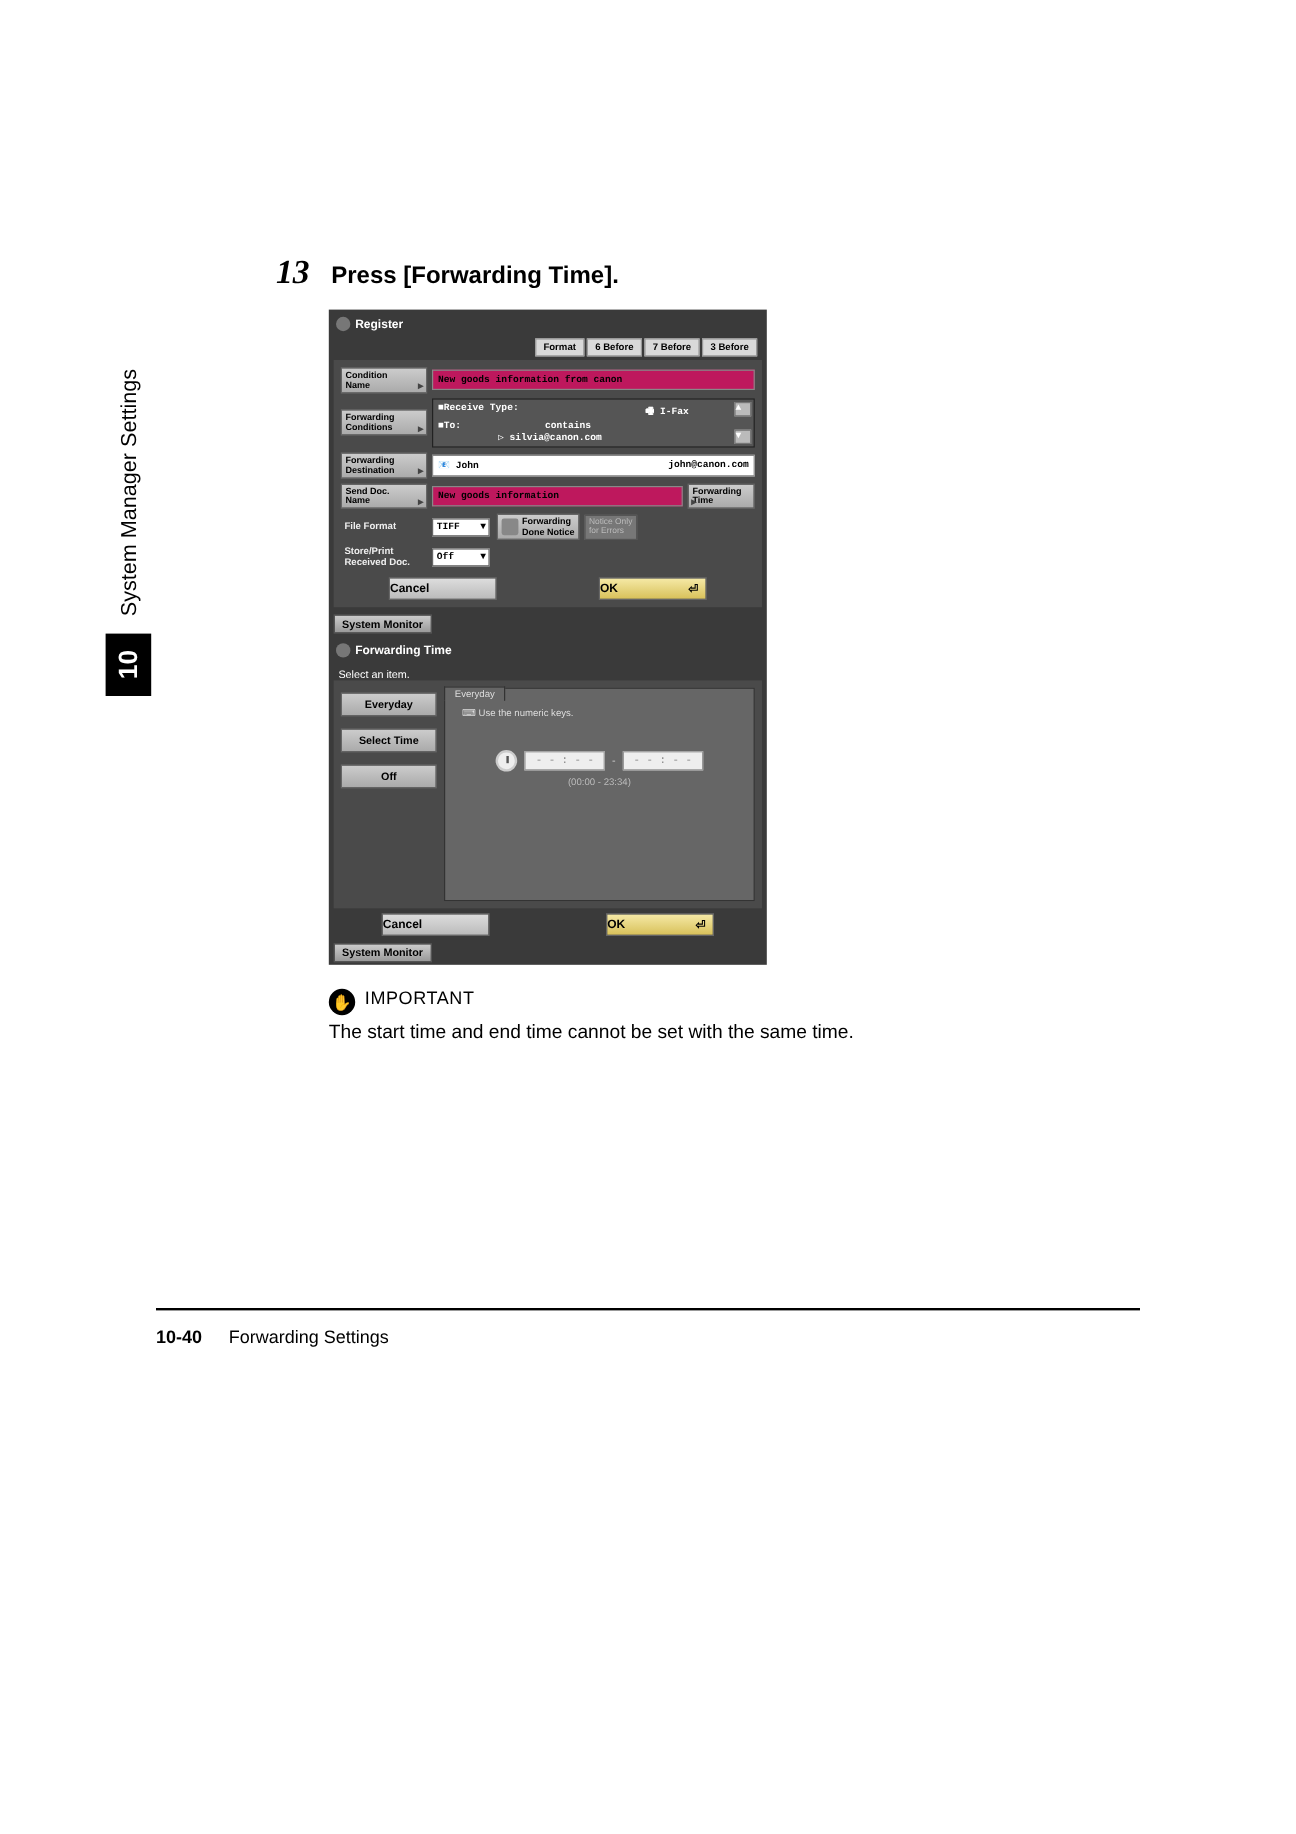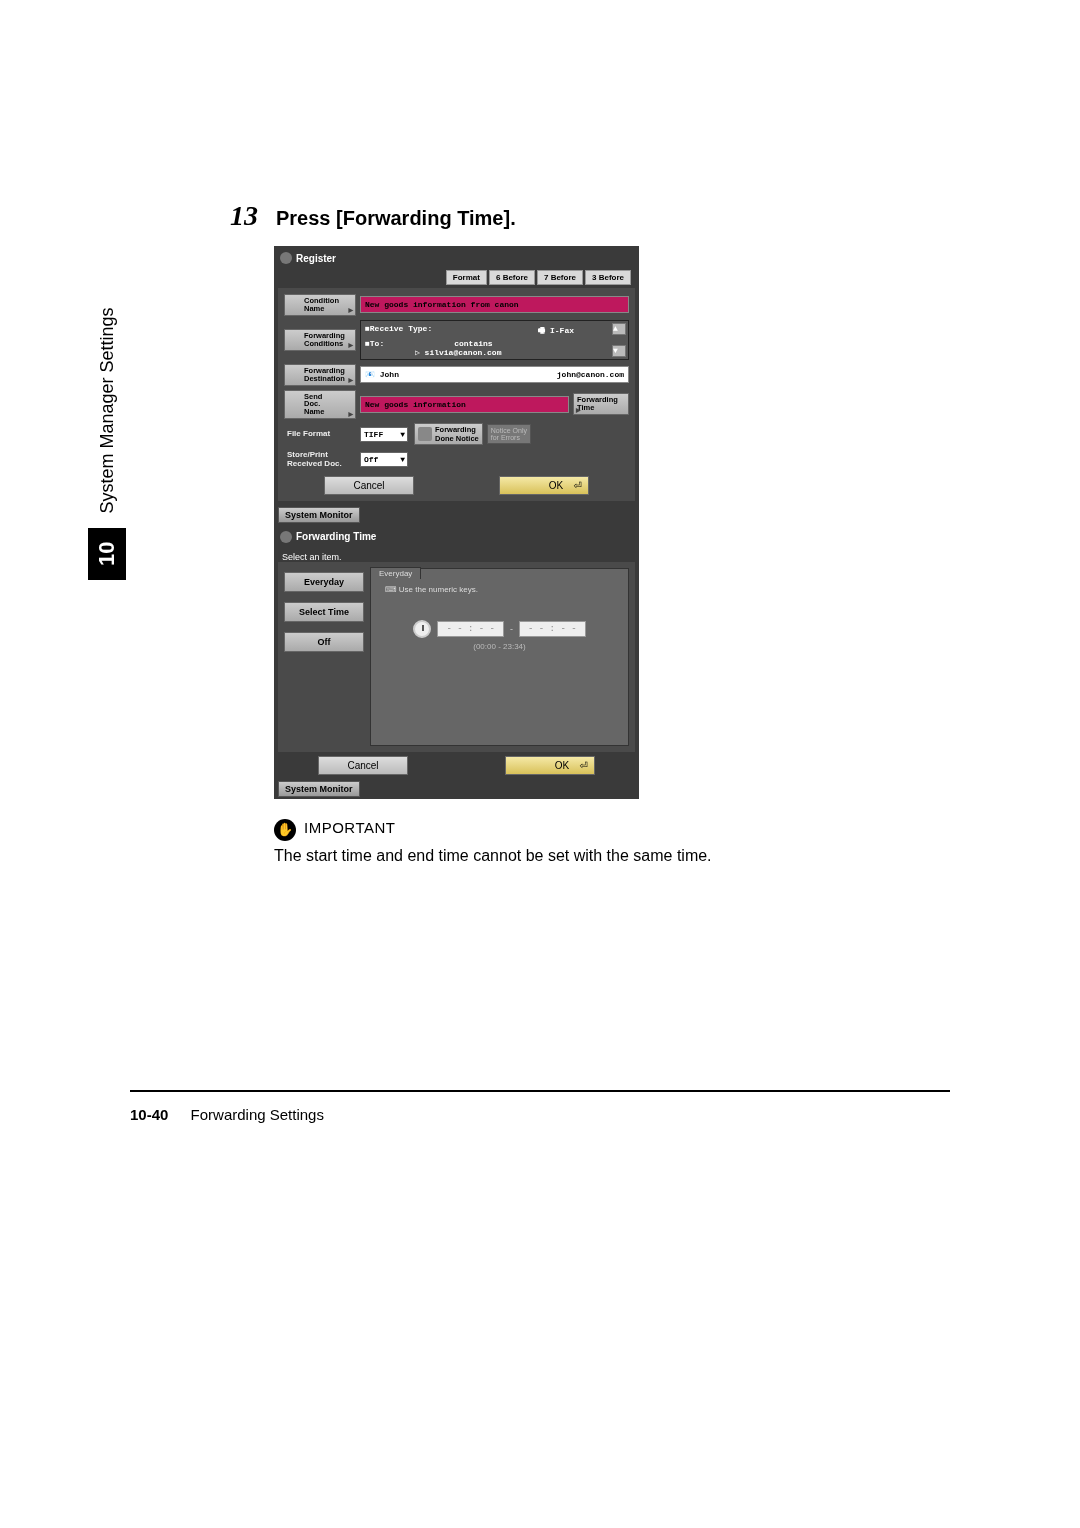--- a/index.html
+++ b/index.html
@@ -7,21 +7,21 @@
     width: 1080px;
     height: 1528px;
     background: #fff;
     font-family: Arial, Helvetica, sans-serif;
     position: relative;
     color: #000;
   }
   .page-content {
     position: absolute;
     left: 230px;
-    top: 200px;
+    top: 212px;
     width: 700px;
   }
   .step-row {
     display: flex;
     align-items: baseline;
     margin-bottom: 14px;
   }
   .step-num {
     font-family: "Times New Roman", serif;
     font-style: italic;
@@ -78,21 +78,21 @@
     margin-bottom: 4px;
   }
   .left-btn {
     width: 72px;
     min-height: 20px;
     background: linear-gradient(#ccc,#aaa);
     border: 1px solid #666;
     font-size: 7.5px;
     font-weight: bold;
     color: #000;
-    padding: 2px 19px;
+    padding: 2px 3px;
     line-height: 1.05;
     position: relative;
   }
   .left-btn::after {
     content: "▶";
     position: absolute;
     right: 2px; bottom: 1px;
     font-size: 6px;
     color: #444;
   }
@@ -174,26 +174,26 @@
   .done-notice .dn-icon { width:14px;height:14px;background:#888;margin-right:3px;border-radius:2px;}
   .err-only {
     background:#777; border:1px solid #555; color:#bbb;
     font-size:7px; padding:2px 3px; margin-left:4px; line-height:1.05;
   }
   .bottom-row {
     display:flex; justify-content:space-between; margin-top:6px;
     padding: 0 40px;
   }
   .cancel-btn, .ok-btn {
-    width: 90px; padding:3px 0; text-align:center;
-    font-size:10px; font-weight:normal; color:#000;
+    width: 90px; padding:3px 0; text-align:left;
+    font-size:10px; font-weight:bold; color:#000;
     border:1px solid #666;
   }
   .cancel-btn { background: linear-gradient(#ddd,#bbb); }
-  .ok-btn { background: linear-gradient(#f5e9a6,#d8c15a); position:relative;padding-left:24px;}
+  .ok-btn { background: linear-gradient(#f5e9a6,#d8c15a); position:relative;}
   .ok-btn::after{content:"⏎";position:absolute;right:6px;font-size:10px;}
   .sysmon-row {
     display:flex; justify-content:flex-start; margin-top:6px;
   }
   .sysmon {
     background: linear-gradient(#ccc,#999);
     border:1px solid #555; padding:2px 6px;
     font-size:9px; font-weight:bold; color:#000;
   }
 

